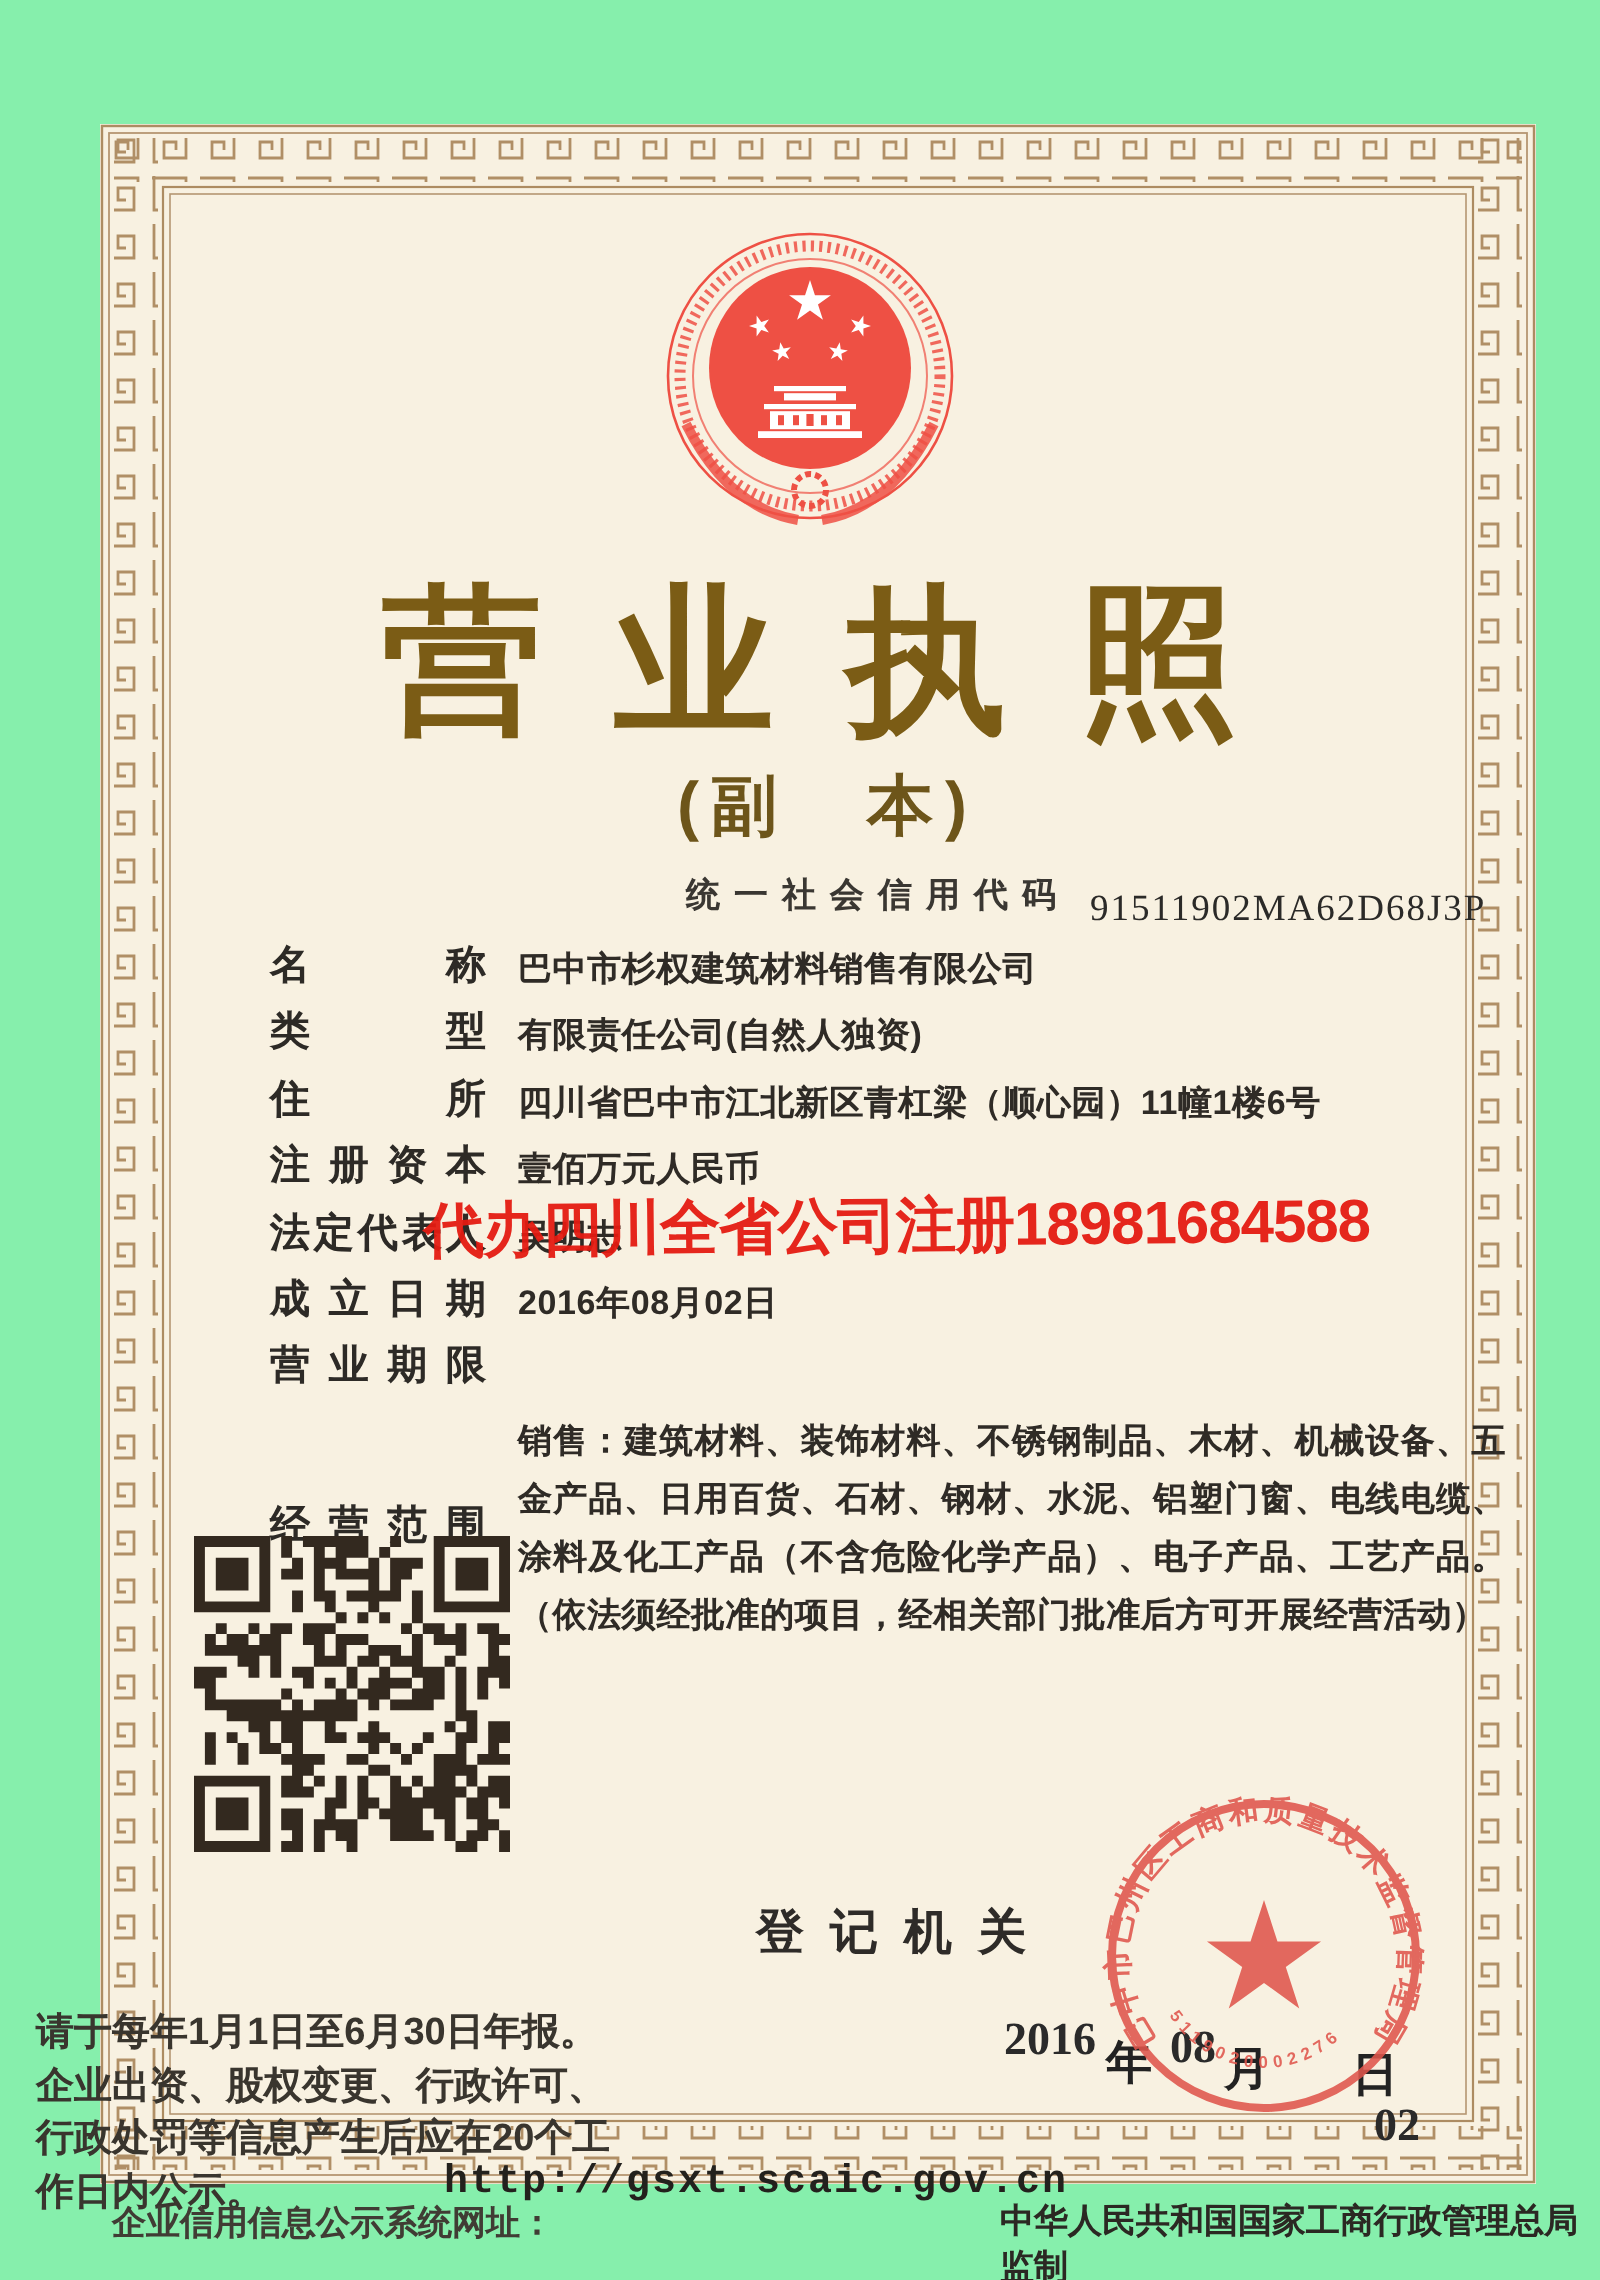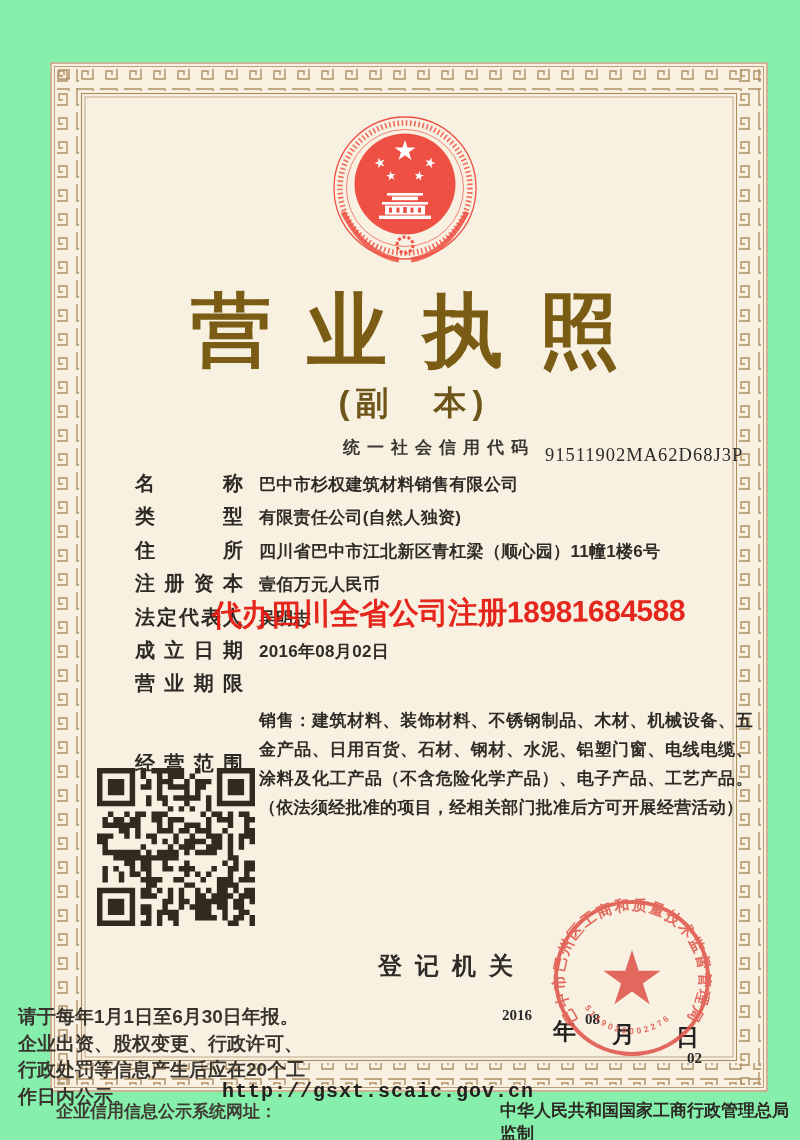--- a/index.html
+++ b/index.html
@@ -24,21 +24,21 @@
   .row.last{height:auto;align-items:center;}
   .flabel{width:108px;flex:0 0 108px;font-size:20px;font-weight:600;color:#2d2a26;line-height:24px;
           text-align:justify;text-align-last:justify;padding-top:1px;}
   .fvalue{margin-left:16px;font-size:17px;font-weight:600;color:#2f2b26;letter-spacing:.3px;
           padding-top:3px;white-space:nowrap;}
   .fvalue.wrap{white-space:normal;width:494px;line-height:29px;text-align:justify;padding-top:2px;}
   
   #qr{left:97px;top:768px;}
   
   .regauth{left:378px;top:950px;font-size:24px;font-weight:600;letter-spacing:13px;color:#2e2b28;white-space:nowrap;}
-  .dnum{font-family:"Liberation Serif",serif;font-size:15px;font-weight:700;color:#2a2a2a;}
+  .dnum{font-family:"Liberation Serif",serif;font-size:23px;font-weight:700;color:#2a2a2a;}
   .dunit{font-size:23px;font-weight:600;color:#222;}
   #d-year{left:502px;top:1007px;} #u-year{left:553px;top:1016px;}
   #d-month{left:585px;top:1011px;text-align:right;} #u-month{left:612px;top:1019px;}
   #d-day{left:645px;top:1050px;margin-left:42px;} #u-day{left:676px;top:1022px;}
   
   #seal{left:550px;top:896px;opacity:.88;}
   
   .watermark{left:212px;top:593px;font-size:30px;font-weight:700;letter-spacing:-.5px;
              color:rgba(228,26,17,.95);white-space:nowrap;z-index:6;transform:rotate(-.6deg);}
   

